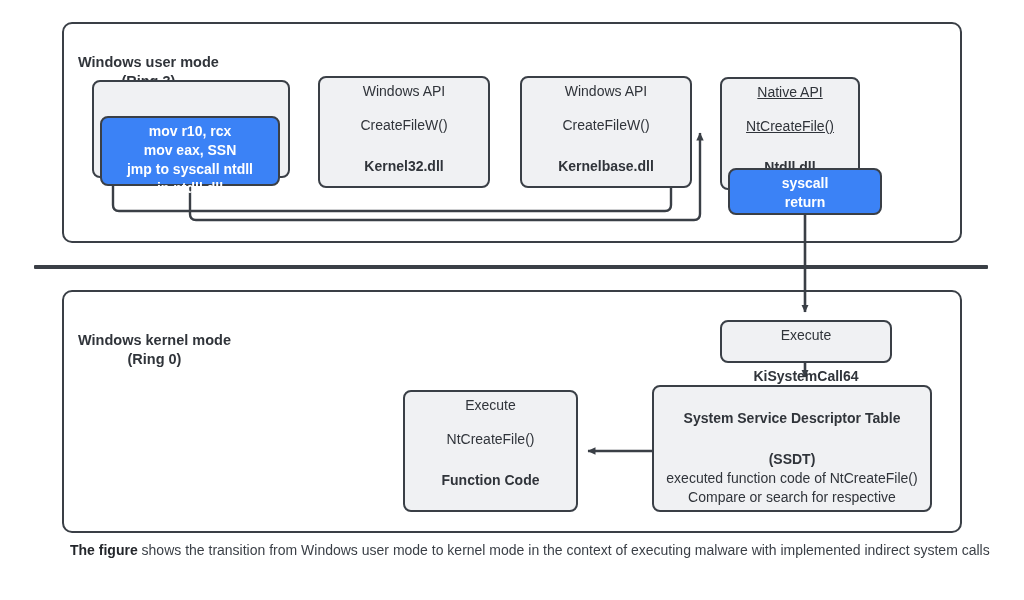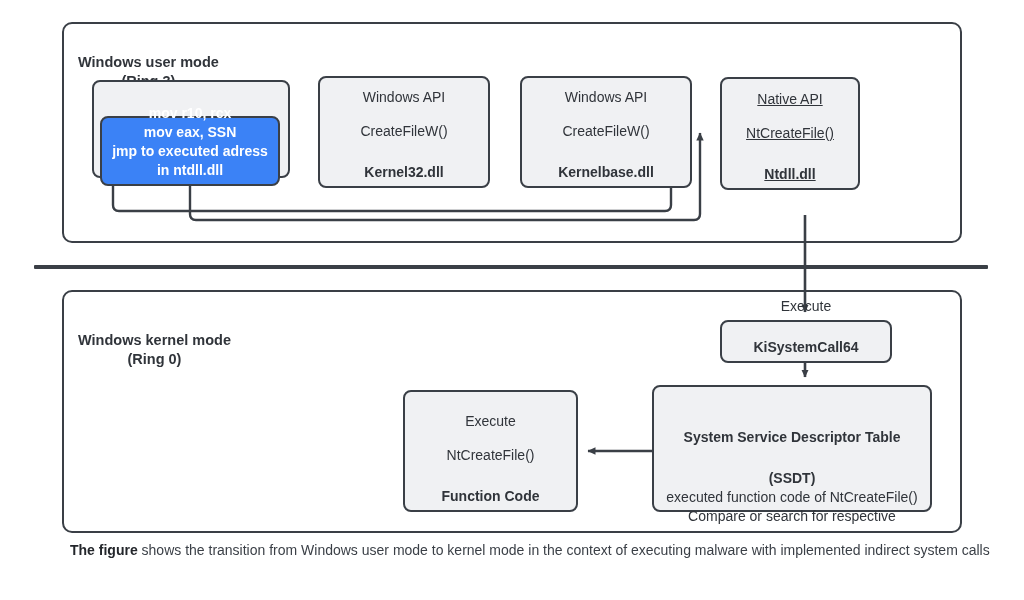--- a/index.html
+++ b/index.html
@@ -64,21 +64,21 @@
   
   .node {
     position: absolute;
     box-sizing: border-box;
     border: 2px solid #3a3f46;
     border-radius: 8px;
     background: #f0f1f3;
     display: flex;
     flex-direction: column;
     align-items: center;
-    justify-content: flex-end;
+    justify-content: flex-start;
     text-align: center;
     font-size: 14px;
     line-height: 19px;
     color: #30343a;
     padding: 4px 8px;
   }
   .node .ln          { display: block; }
   .node .ln.bold     { font-weight: bold; margin-top: 22px; }
   .node .gap         { height: 15px; }
 
@@ -96,21 +96,21 @@
   #node-malware-code { left: 100px; top: 116px; width: 180px; height: 70px; z-index: 4; }
 
   #node-api-k32      { left: 318px; top: 76px;  width: 172px; height: 112px; }
   #node-api-kbase    { left: 520px; top: 76px;  width: 172px; height: 112px; }
 
   #node-native       { left: 720px; top: 77px;  width: 140px; height: 113px; text-decoration: underline; }
   #node-syscall      { left: 728px; top: 168px; width: 154px; height: 47px; z-index: 4; }
 
   
   #node-kisyscall    { left: 720px; top: 320px; width: 172px; height: 43px; }
-  #node-ssdt         { left: 652px; top: 385px; width: 280px; height: 127px; justify-content: flex-start; padding-top: 19px; }
+  #node-ssdt         { left: 652px; top: 385px; width: 280px; height: 127px; justify-content: flex-start; padding-top: 0; }
   #node-funccode     { left: 403px; top: 390px; width: 175px; height: 122px; }
 
   
   #caption {
     position: absolute;
     left: 22px;
     top: 542px;
     width: 980px;
     font-size: 14px;
     line-height: 17px;
@@ -159,21 +159,21 @@
     <span class="ln">(Ring 3)</span>
   </div>
 
   <div class="node" id="node-malware">
     <span class="ln bold">Malware.exe</span>
   </div>
 
   <div class="node red" id="node-malware-code">
     <span class="ln">mov r10, rcx</span>
     <span class="ln">mov eax, SSN</span>
-    <span class="ln">jmp to executed adress</span>
+    <span class="ln">jmp to syscall ntdll</span>
     <span class="ln">in ntdll.dll</span>
   </div>
 
   <div class="node" id="node-api-k32">
     <span class="ln">Windows API</span>
     <span class="gap"></span>
     <span class="ln">CreateFileW()</span>
     <span class="ln bold">Kernel32.dll</span>
   </div>
 
@@ -184,20 +184,24 @@
     <span class="ln bold">Kernelbase.dll</span>
   </div>
 
   <div class="node" id="node-native">
     <span class="ln">Native API</span>
     <span class="gap"></span>
     <span class="ln">NtCreateFile()</span>
     <span class="ln bold">Ntdll.dll</span>
   </div>
 
+  <div class="node red" id="node-syscall">
+    <span class="ln">syscall</span>
+    <span class="ln">return</span>
+  </div>
 
   <div class="divider"></div>
 
   <div class="zone" id="zone-kernel"></div>
   <div class="zone-title" id="title-kernel">
     <span class="ln">Windows kernel mode</span>
     <span class="ln">(Ring 0)</span>
   </div>
 
   <div class="node" id="node-kisyscall">

